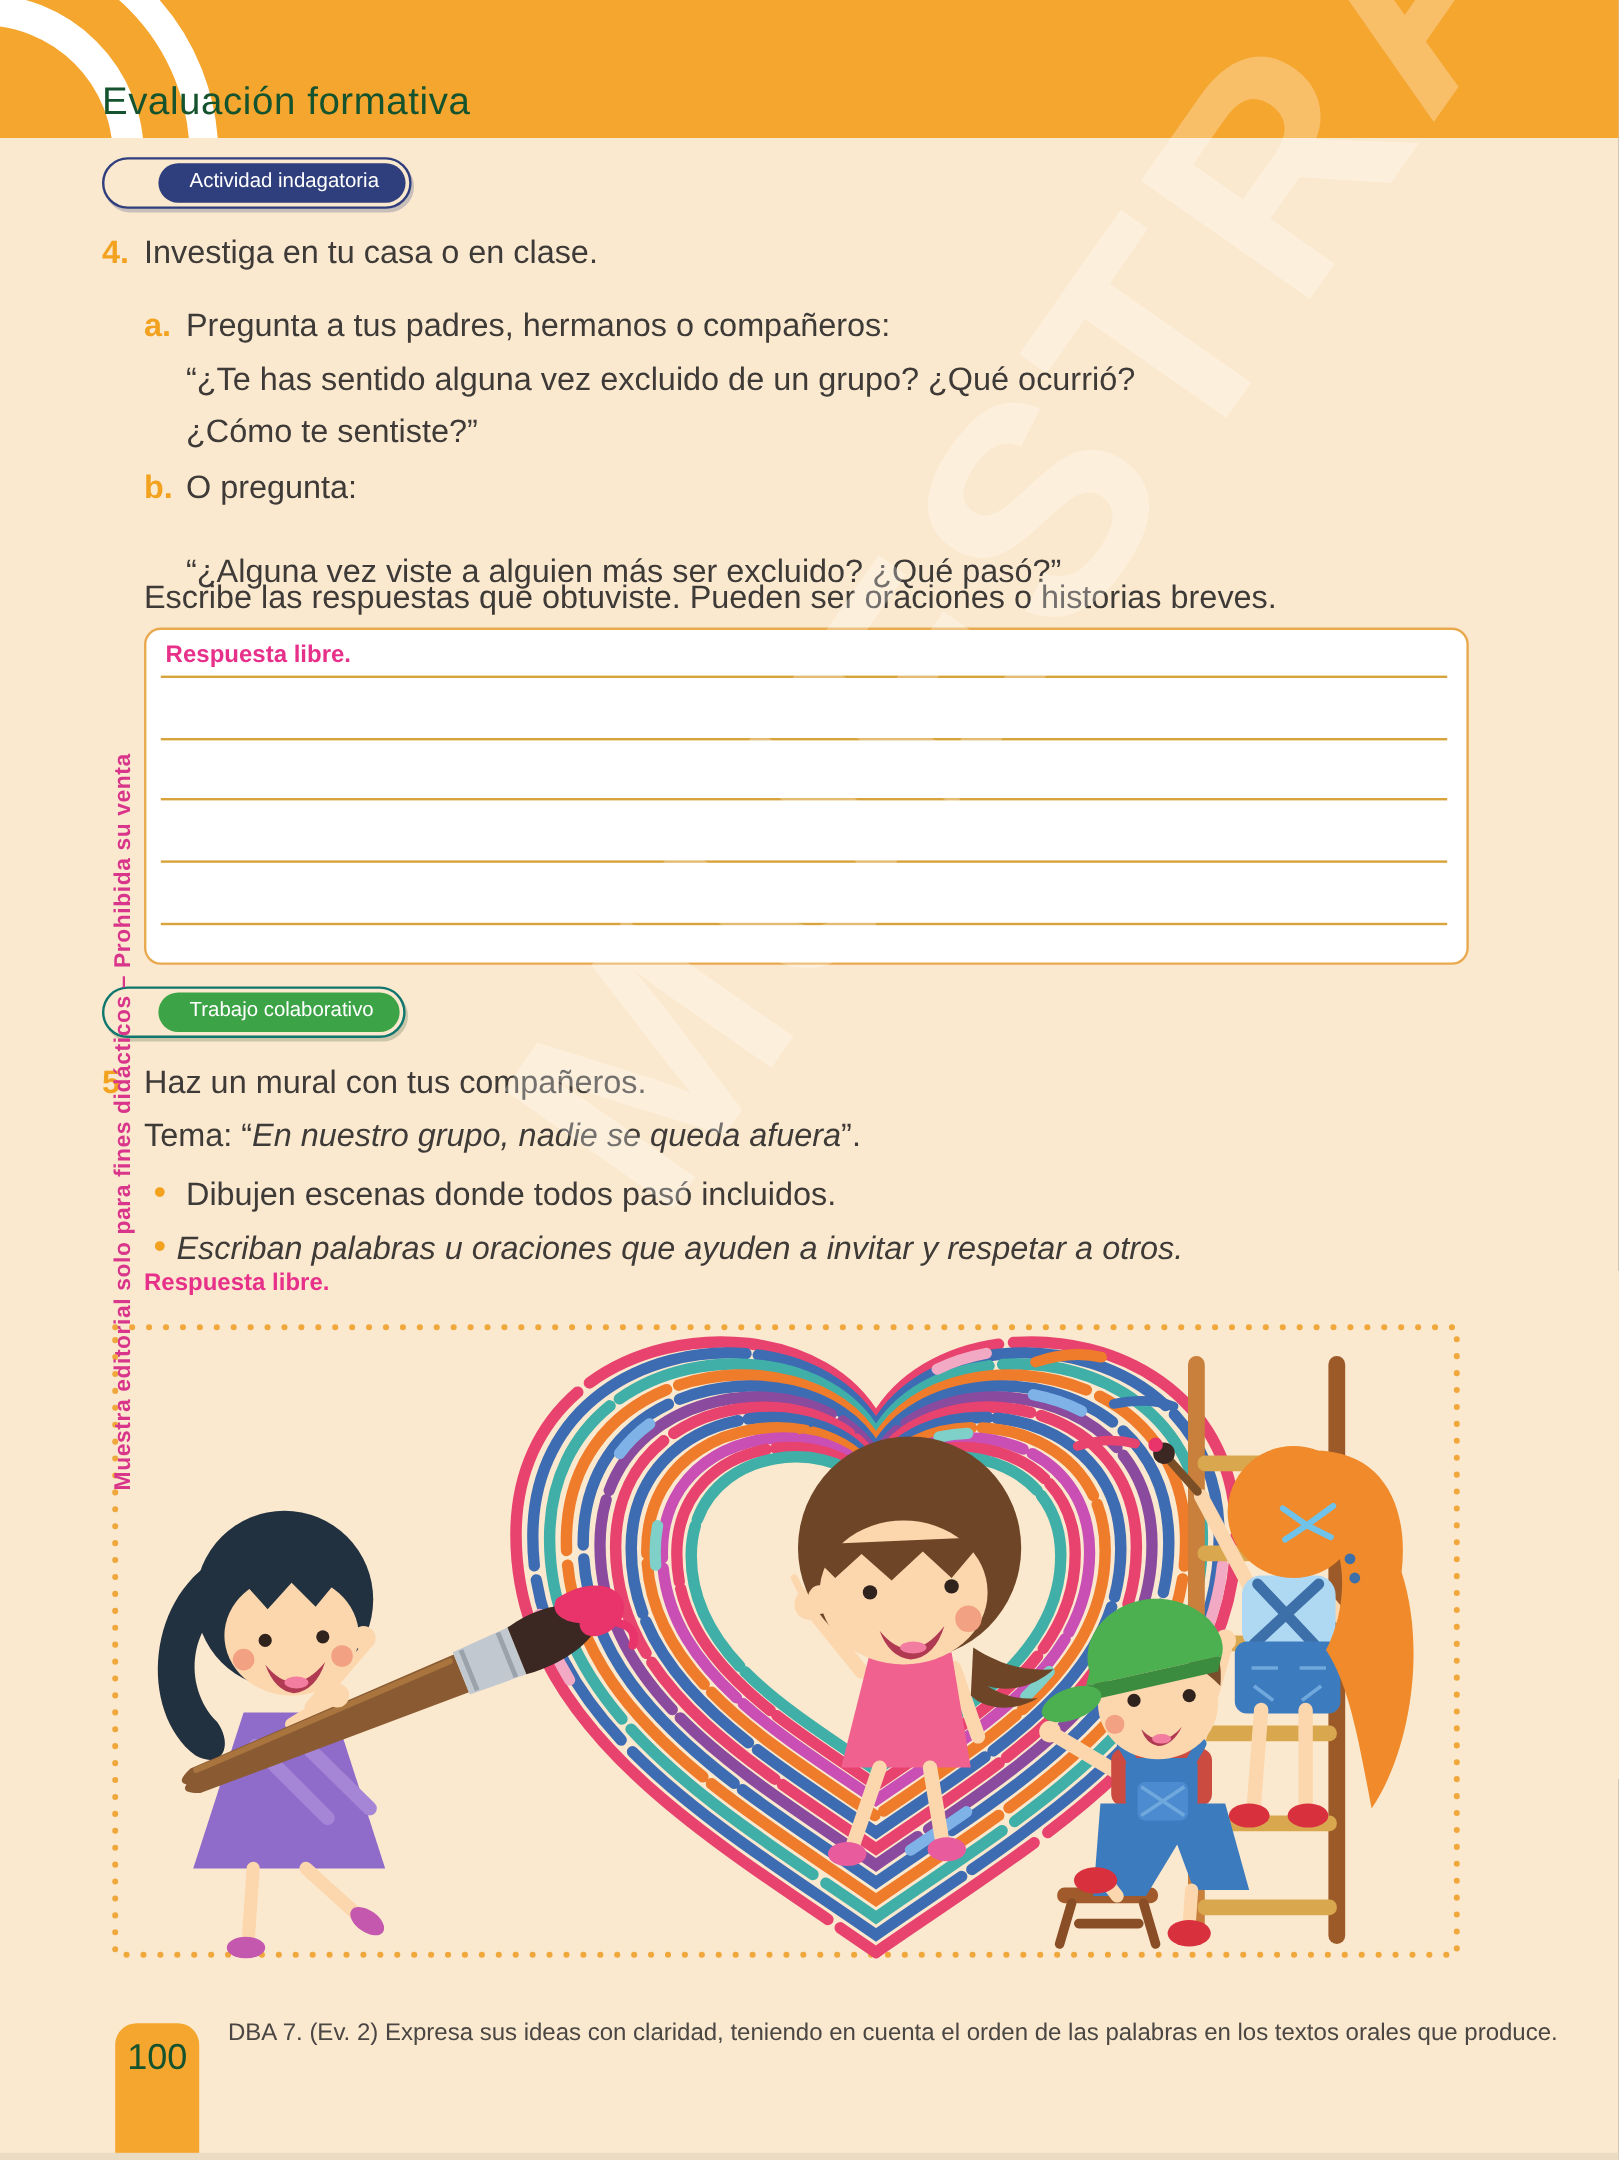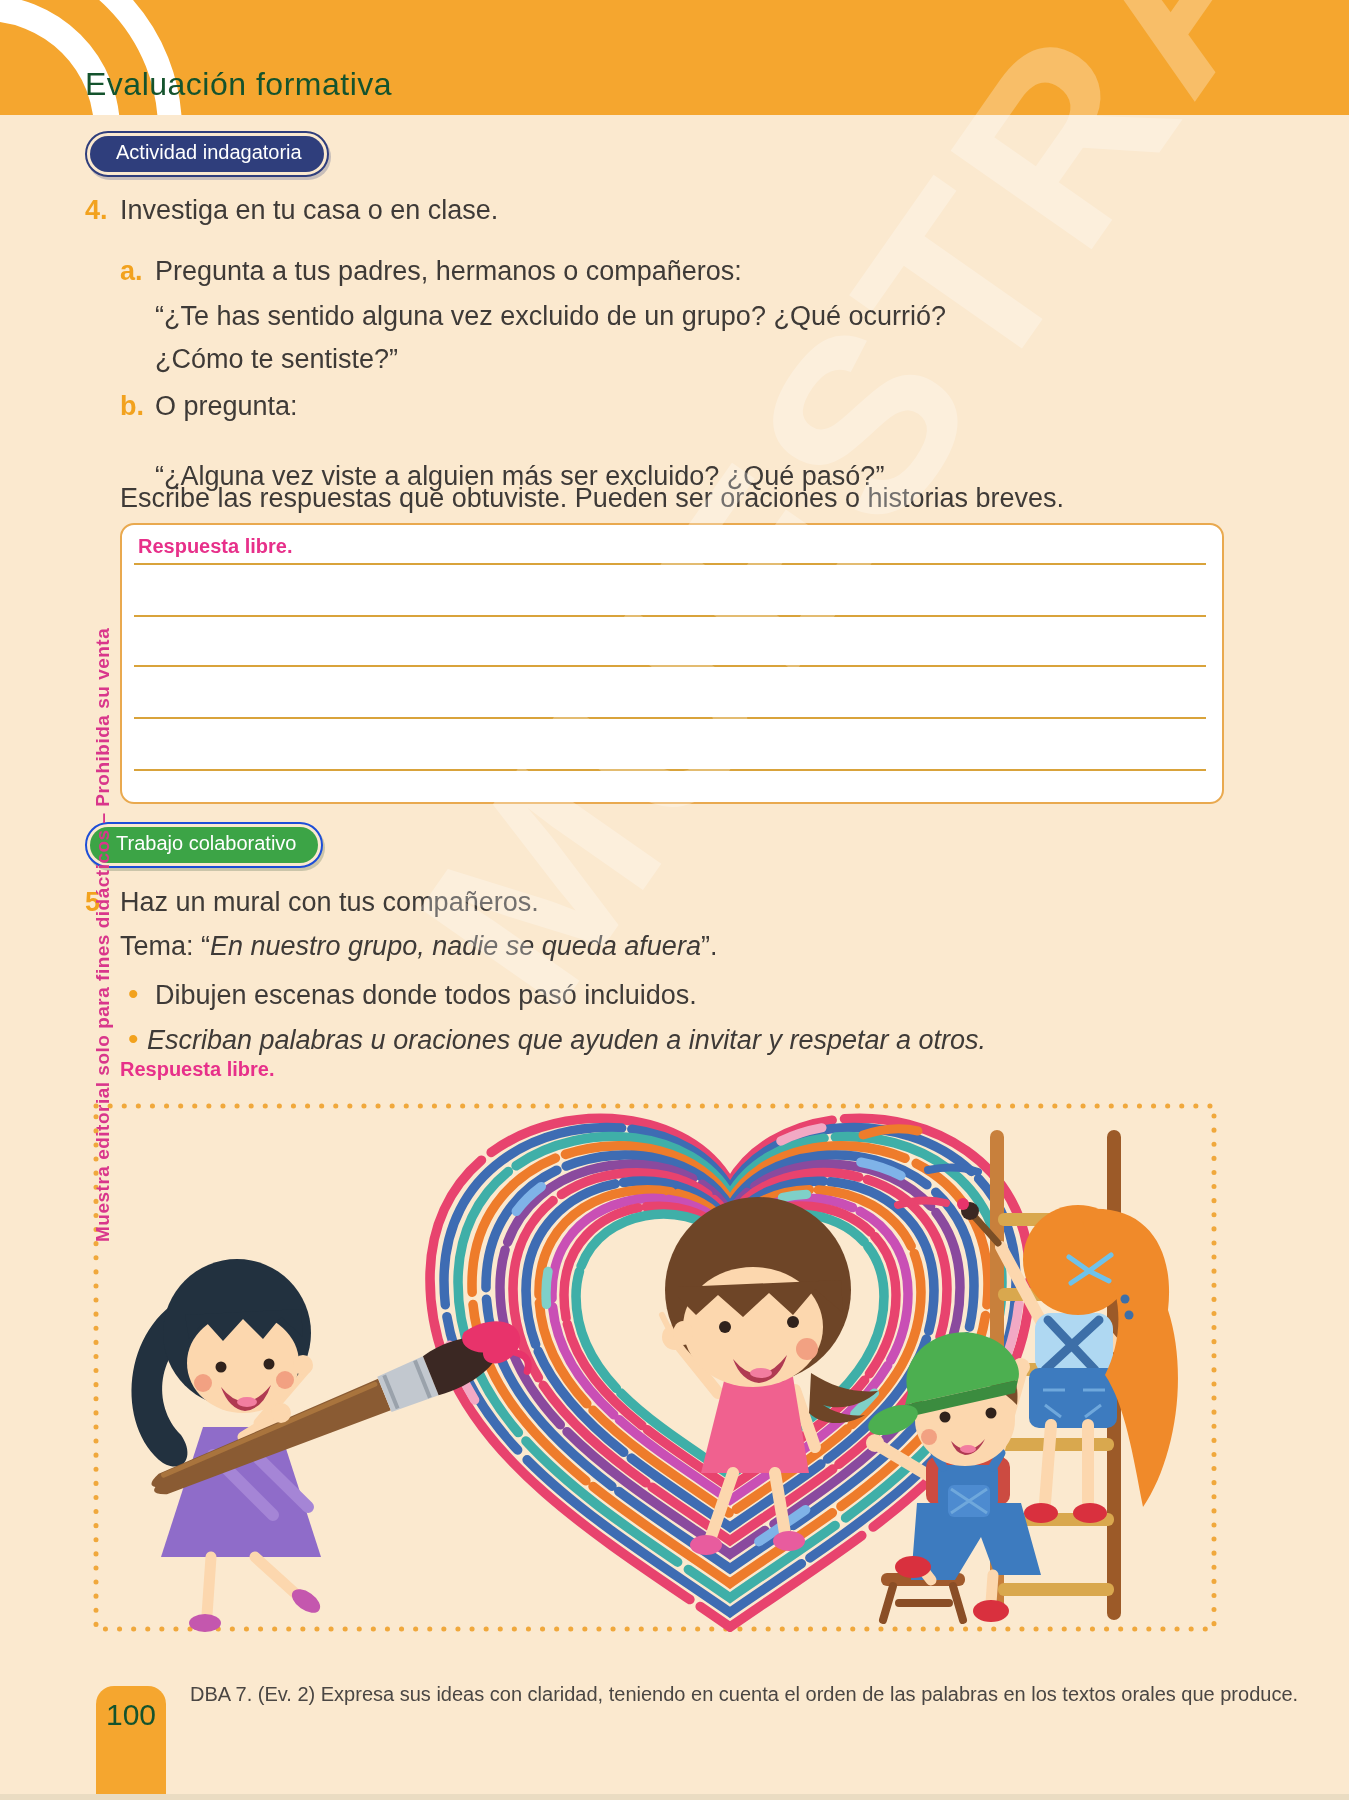--- a/index.html
+++ b/index.html
@@ -4,24 +4,24 @@
 <style>
   html,body{margin:0;padding:0;background:#888;}
   .page{
     position:relative;width:1349px;height:1800px;margin:0 auto;
     background:#FBE9CF;overflow:hidden;
     font-family:"Liberation Sans",sans-serif;color:#3E3A37;
   }
   .header{position:absolute;left:0;top:0;width:1349px;height:115px;background:#F5A62F;}
   .header-title{position:absolute;left:85px;bottom:12px;color:#14532d;font-size:32px;letter-spacing:.5px;}
   .badge{position:absolute;border-radius:28px;padding:3px;background:#FBE9CF;}
-  .badge-inner{border-radius:22px;color:#fff;font-size:20px;padding:5px 22px 8px 26px;white-space:nowrap;}
+  .badge-inner{border-radius:22px;color:#fff;font-size:17px;padding:5px 22px 8px 26px;white-space:nowrap;margin-left:42px;}
   .badge-navy{border:2px solid #2F3E7C;box-shadow:2px 3px 0 rgba(47,62,124,.25);}
   .badge-navy .badge-inner{background:#2F3E7C;}
-  .badge-green{border:2px solid #1d4ed8;box-shadow:2px 3px 0 rgba(60,90,60,.25);}
+  .badge-green{border:2px solid #0f766e;box-shadow:2px 3px 0 rgba(60,90,60,.25);}
   .badge-green .badge-inner{background:#3CA446;}
   .tline{position:absolute;font-size:27px;line-height:1.2;white-space:nowrap;}
   .num{color:#F2A21E;font-weight:bold;}
   .lbl{color:#F2A21E;font-weight:bold;}
   .bullet{color:#F2A21E;font-size:30px;}
   .italic{font-style:italic;}
   .answer-box{
     position:absolute;left:120px;top:523px;width:1100px;height:277px;
     background:#fff;border:2px solid #E9A94F;border-radius:14px;
   }

